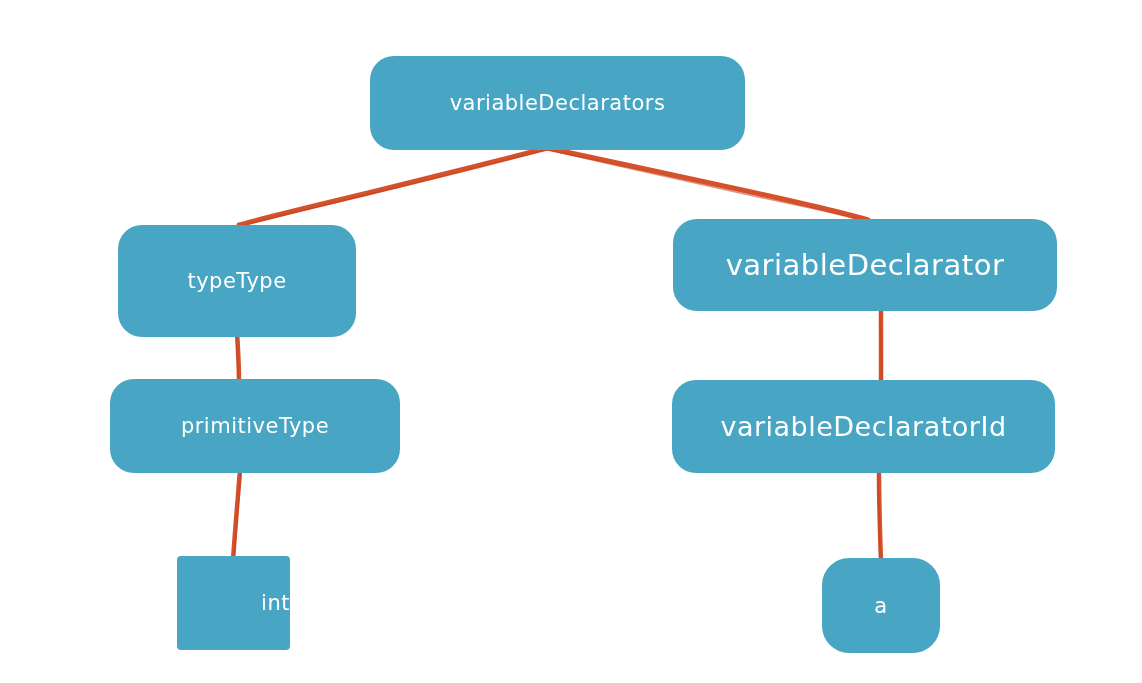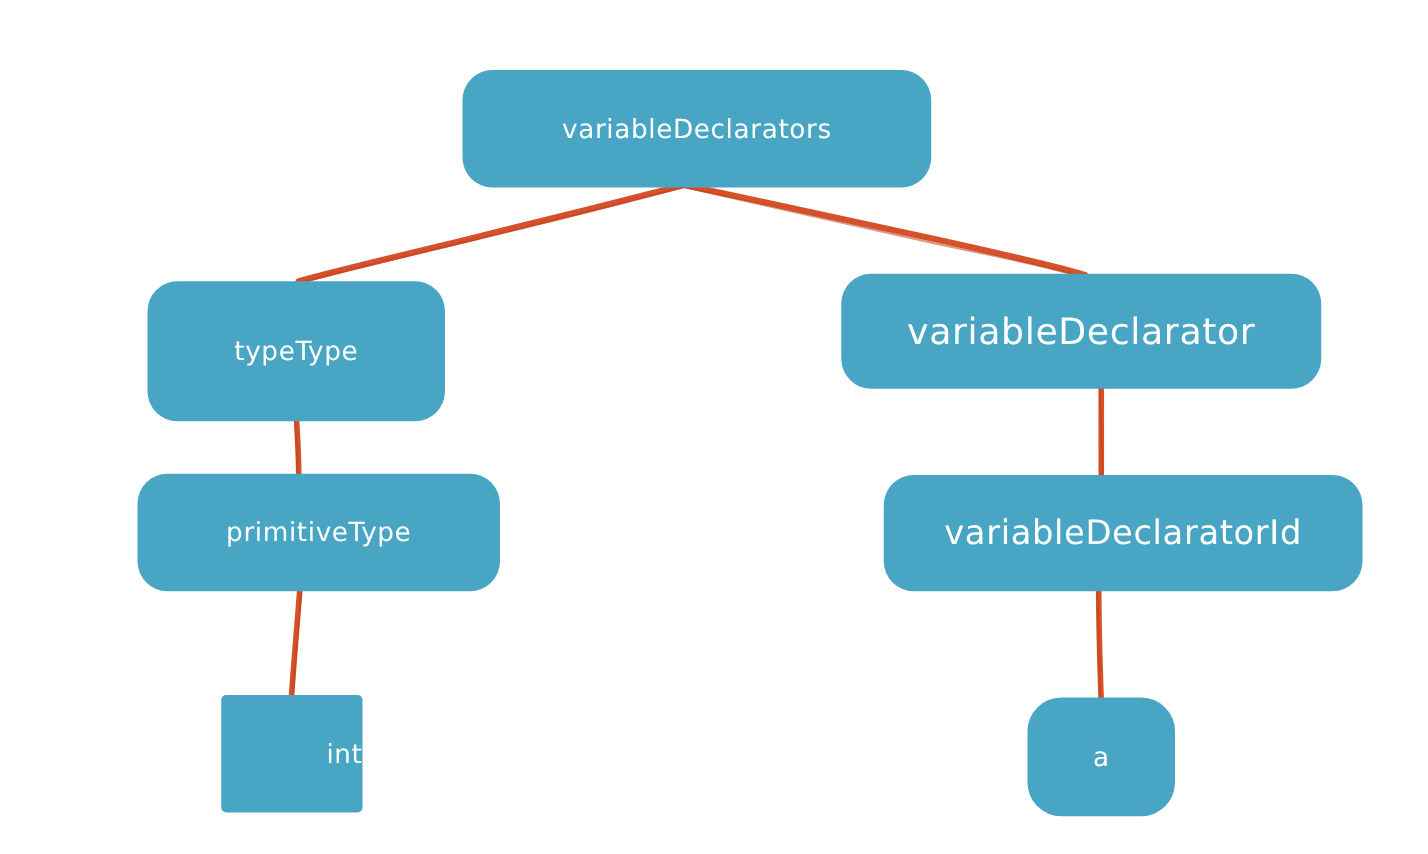--- a/index.html
+++ b/index.html
@@ -50,21 +50,21 @@
     align-items: center;
     justify-content: center;
     white-space: nowrap;
     letter-spacing: 0.5px;
     font-size: 21px;
   }
   .node-root      { left: 370px; top: 56px;  width: 375px; height: 94px; }
   .node-typetype  { left: 118px; top: 225px; width: 238px; height: 112px; }
   .node-vardecl   { left: 673px; top: 219px; width: 384px; height: 92px; font-size: 29px; justify-content: center; }
   .node-primtype  { left: 92px;  top: 379px; width: 290px; height: 94px; margin-left: 18px; }
-  .node-vardeclid { left: 672px; top: 380px; width: 383px; height: 93px; font-size: 27px; margin-left: 35px; }
+  .node-vardeclid { left: 672px; top: 380px; width: 383px; height: 93px; font-size: 27px; }
   .node-int       { left: 177px; top: 556px; width: 113px; height: 94px; border-radius: 4px; justify-content: flex-end; }
   .node-a         { left: 822px; top: 558px; width: 118px; height: 95px; border-radius: 27px; }
 </style>
 </head>
 <body>
 
 <div class="canvas">
 
   <svg class="edges" viewBox="0 0 1142 683" xmlns="http://www.w3.org/2000/svg">
 

